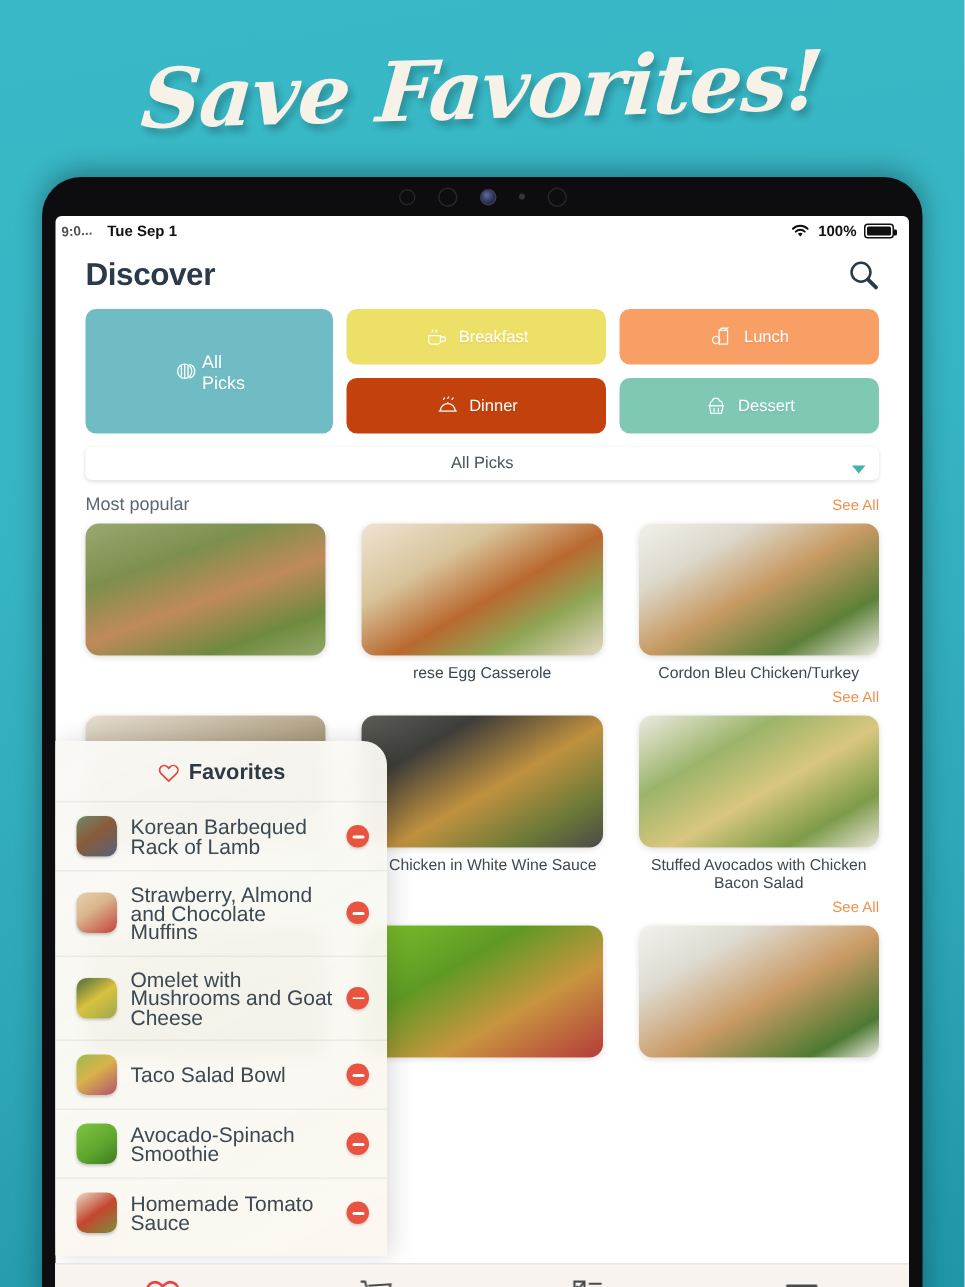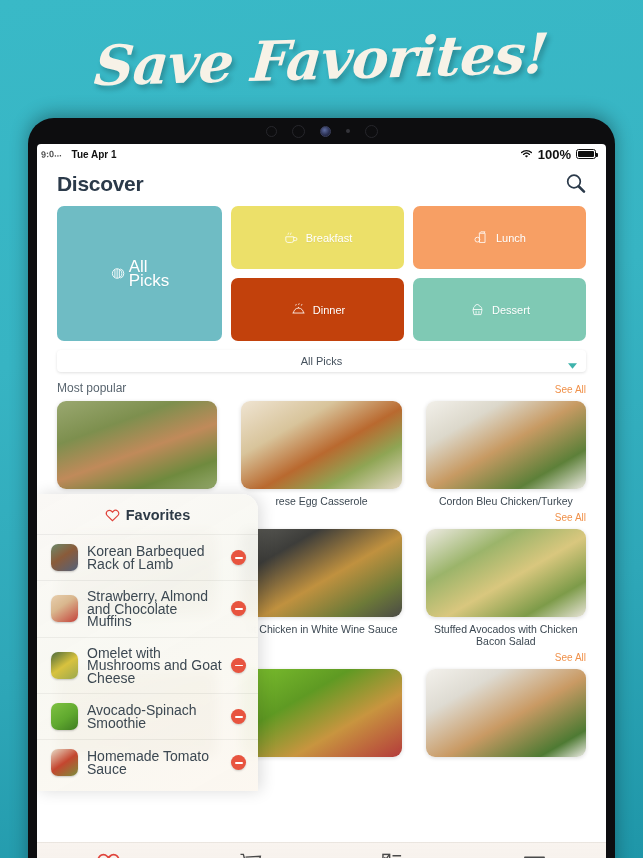--- a/index.html
+++ b/index.html
@@ -63,21 +63,21 @@
     padding: 0 10px 0 4px;
     font-size: 10px; color: #111; font-weight: bold;
   }
   .sb-time {
     font-size: 9px; color: #2a2a2a; opacity: .82;
     transform: rotate(-4deg); overflow: hidden; max-width: 30px;
     white-space: nowrap;
   }
   .sb-date { margin-left: 10px; font-size: 10px; font-weight: bold; color: #111; }
   .sb-right { margin-left: auto; display: flex; align-items: center; gap: 5px; }
-  .sb-pct { font-size: 13px; font-weight: bold; }
+  .sb-pct { font-size: 10px; font-weight: bold; }
   .batt {
     width: 20px; height: 10px; border: 1px solid #111; border-radius: 2.5px;
     position: relative; padding: 1px;
   }
   .batt::after {
     content: ""; position: absolute; right: -3px; top: 3px;
     width: 2px; height: 4px; background: #111; border-radius: 0 1px 1px 0;
   }
   .batt i { display: block; height: 100%; background: #111; border-radius: 1px; }
 
@@ -92,28 +92,28 @@
   .tiles {
     display: flex; gap: 9px; padding: 0 20px;
   }
   .tile-big {
     width: 165px; border-radius: 7px;
     display: flex; align-items: center; justify-content: center;
   }
   .tiles-col { flex: 1; display: flex; flex-direction: column; gap: 9px; }
   .tiles-row { display: flex; gap: 9px; }
   .tile {
-    flex: 1; height: 63px; border-radius: 7px;
+    flex: 1; height: 37px; border-radius: 7px;
     display: flex; align-items: center; justify-content: center; gap: 6px;
   }
   .tile-label {
     color: #ffffff; font-size: 11px;
     text-shadow: 0 1px 1px rgba(0,0,0,0.06);
   }
-  .tile-big .tile-label { font-size: 17px; line-height: 14px; }
+  .tile-big .tile-label { font-size: 12px; line-height: 14px; }
   .tile-icon { line-height: 0; opacity: .95; }
 
   
   .dropdown {
     margin: 9px 20px 0; height: 22px;
     background: #fff; border-radius: 4px;
     box-shadow: 0 1px 3px rgba(0,0,0,.12);
     display: flex; align-items: center; justify-content: center;
     position: relative; cursor: pointer;
   }
@@ -204,21 +204,21 @@
     <span class="sensor s-ring2"></span>
     <span class="s-cam"></span>
     <span class="s-dot"></span>
     <span class="sensor s-ring2"></span>
   </div>
 
   <div class="screen">
 
     <div class="statusbar">
       <span class="sb-time">9:0...</span>
-      <span class="sb-date">Tue Apr 1</span>
+      <span class="sb-date">Tue Sep 1</span>
       <span class="sb-right">
         <span style="line-height:0">
           <svg width="13" height="10" viewBox="0 0 13 10">
               <path d="M6.5 8.6 4.9 6.9a2.3 2.3 0 0 1 3.2 0z" fill="#111"></path>
               <path d="M3.5 5.4a4.4 4.4 0 0 1 6 0" stroke="#111" stroke-width="1.3" fill="none" stroke-linecap="round"></path>
               <path d="M1.6 3.5a7.1 7.1 0 0 1 9.8 0" stroke="#111" stroke-width="1.3" fill="none" stroke-linecap="round"></path>
             </svg>
         </span>
         <span class="sb-pct">100%</span>
         <span class="batt">
@@ -379,20 +379,25 @@
         <span class="fav-thumb" style="background:linear-gradient(145deg,#e8cfae 0%,#d9b78e 40%,#c4423a 100%)"></span>
         <span class="fav-name">Strawberry, Almond and Chocolate Muffins</span>
         <span class="fav-remove"></span>
       </div>
       <div class="fav-item">
         <span class="fav-thumb" style="background:linear-gradient(145deg,#4d6b3c 0%,#d8c23e 50%,#9aa84e 100%)"></span>
         <span class="fav-name">Omelet with Mushrooms and Goat Cheese</span>
         <span class="fav-remove"></span>
       </div>
       <div class="fav-item">
+        <span class="fav-thumb" style="background:linear-gradient(145deg,#9cbb52 0%,#d8b24a 45%,#b4516e 100%)"></span>
+        <span class="fav-name">Taco Salad Bowl</span>
+        <span class="fav-remove"></span>
+      </div>
+      <div class="fav-item">
         <span class="fav-thumb" style="background:linear-gradient(145deg,#7fc242 0%,#5fa82e 55%,#3f7c22 100%)"></span>
         <span class="fav-name">Avocado-Spinach Smoothie</span>
         <span class="fav-remove"></span>
       </div>
       <div class="fav-item">
         <span class="fav-thumb" style="background:linear-gradient(145deg,#e8ddc8 0%,#c4462f 50%,#7c8f3c 100%)"></span>
         <span class="fav-name">Homemade Tomato Sauce</span>
         <span class="fav-remove"></span>
       </div>
     </div>

